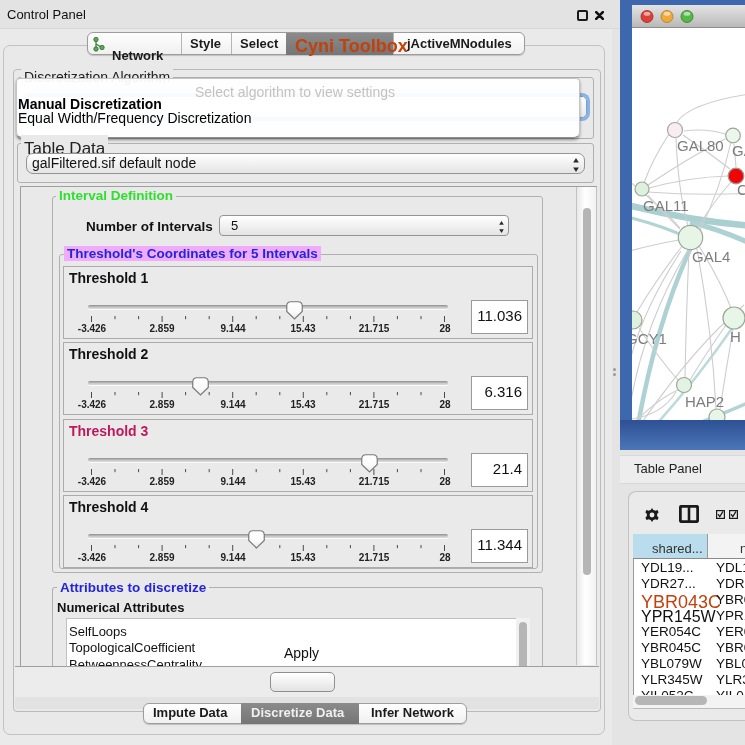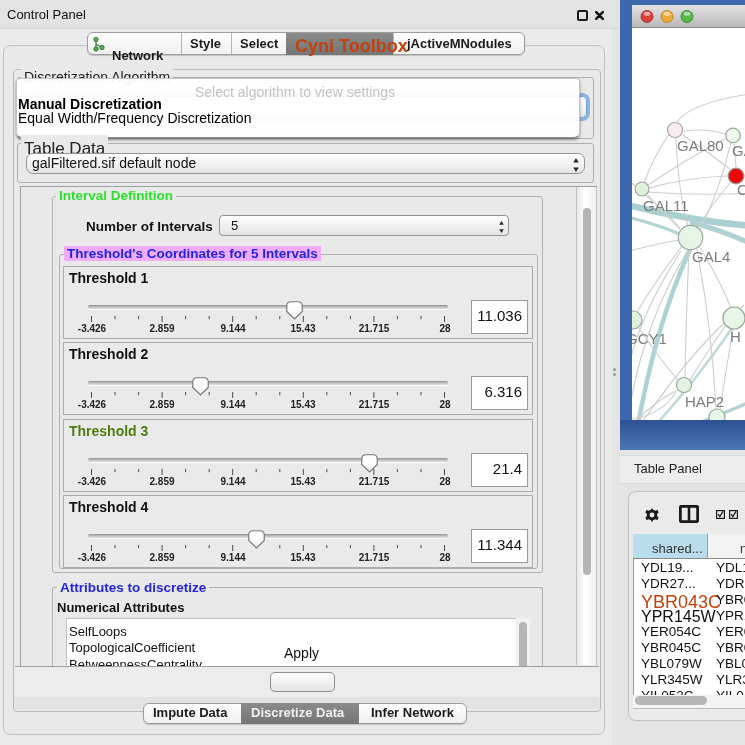--- a/index.html
+++ b/index.html
@@ -148,21 +148,21 @@
           <stop offset="0" stop-color="#ffffff"></stop>
           <stop offset="0.6" stop-color="#fafafa"></stop>
           <stop offset="1" stop-color="#e8e8e8"></stop>
         </linearGradient>
       </defs>
       <path d="M0.75,5 Q0.75,0.75 5,0.75 L12,0.75 Q16.25,0.75 16.25,5 L16.25,10.4 L8.5,18 L0.75,10.4 Z" fill="url(#gt1)" stroke="#7a7a7a" stroke-width="1.2"></path>
     </svg>
     <div class="abs" style="left:471px;top:376px;width:55px;height:32px;background:#fff;border:1px solid #9a9a9a"></div>
     <div class="txt" style="left:522px;top:383px;font-size:15px;color:#111;transform:translateX(-100%)">6.316</div>
     <div class="abs" style="left:63px;top:419px;width:468px;height:71px;border:1px solid #ababab;background:#eaeaea"></div>
-    <div class="txt" style="left:69px;top:423px;font-size:14px;font-weight:bold;color:#4d7c0f">Threshold 3</div>
+    <div class="txt" style="left:69px;top:423px;font-size:14px;font-weight:bold;color:#be185d">Threshold 3</div>
     <div class="abs" style="left:88px;top:458px;width:360px;height:4px;background:linear-gradient(#8e8e8e,#c9c9c9 60%,#dddddd);border-radius:2px;box-shadow:0 1px 0 rgba(255,255,255,0.8)"></div>
     <svg class="abs" style="left:63px;top:469px" width="468" height="7" viewBox="0 0 468 7">
       <line x1="28.5" y1="0" x2="28.5" y2="6" stroke="#4a4a4a" stroke-width="1"></line>
       <line x1="52.0" y1="0" x2="52.0" y2="3.2" stroke="#4a4a4a" stroke-width="1"></line>
       <line x1="75.6" y1="0" x2="75.6" y2="3.2" stroke="#4a4a4a" stroke-width="1"></line>
       <line x1="99.1" y1="0" x2="99.1" y2="6" stroke="#4a4a4a" stroke-width="1"></line>
       <line x1="122.6" y1="0" x2="122.6" y2="3.2" stroke="#4a4a4a" stroke-width="1"></line>
       <line x1="146.2" y1="0" x2="146.2" y2="3.2" stroke="#4a4a4a" stroke-width="1"></line>
       <line x1="169.7" y1="0" x2="169.7" y2="6" stroke="#4a4a4a" stroke-width="1"></line>
       <line x1="193.2" y1="0" x2="193.2" y2="3.2" stroke="#4a4a4a" stroke-width="1"></line>

